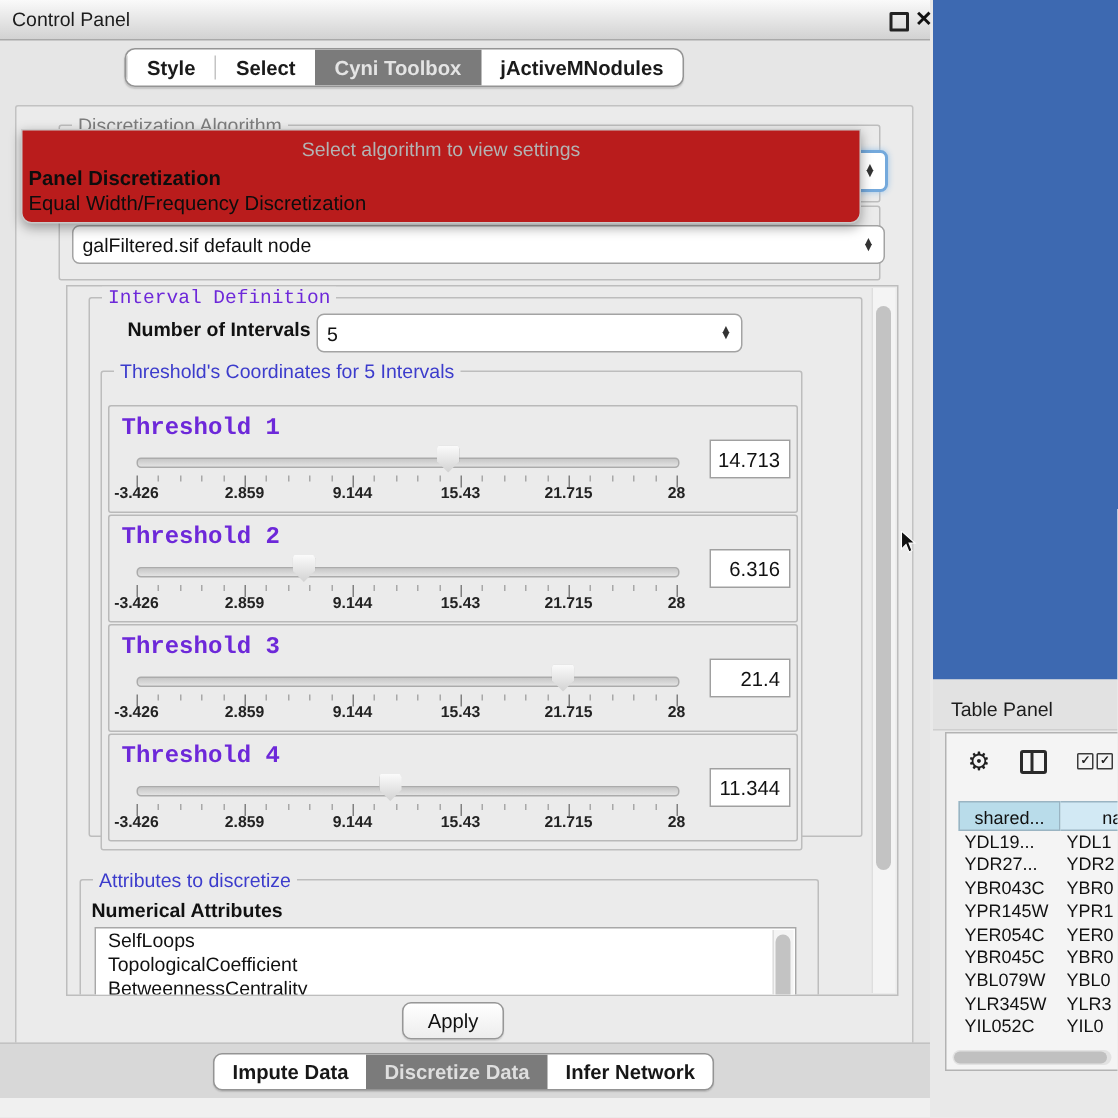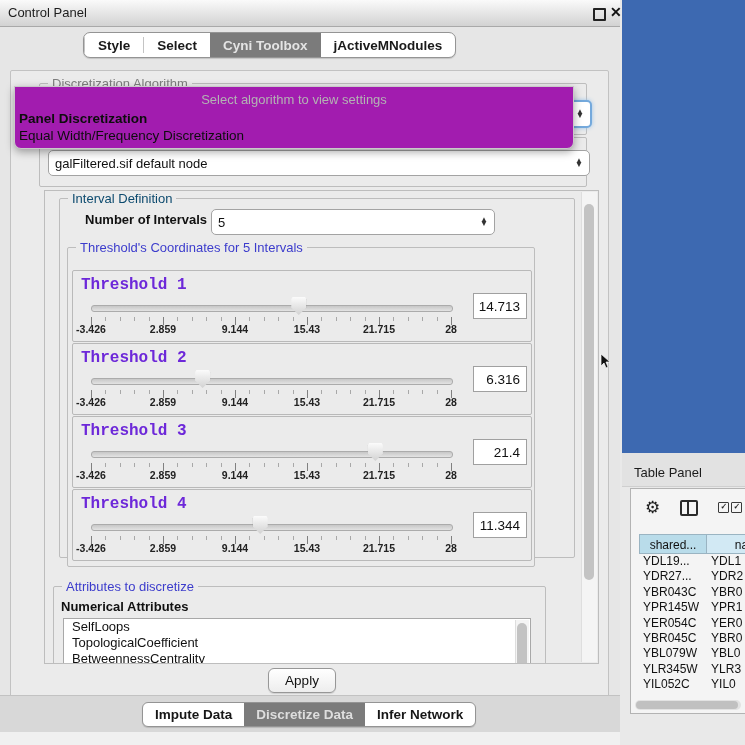--- a/index.html
+++ b/index.html
@@ -23,32 +23,32 @@
   #top-tabs .sep{width:1px;background:#c4c4c4;margin:4px 0;}
   #top-tabs .seg.sel{background:#7b7b7b;color:#e4e4e4;}
   .net-ic{width:13px;height:14px;margin-right:5px;}
   
   #outer-box{left:10px;top:70px;width:597px;height:625px;background:#ebebeb;
     border:1px solid #c2c2c2;border-radius:2px;}
   .group{border:1px solid #bdbdbd;border-radius:2px;}
   .legend{position:absolute;top:-8px;left:8px;background:#ebebeb;padding:0 4px;
     font-size:13px;white-space:nowrap;}
   .legend.gray{color:#7d7d7d;}
-  .legend.green{color:#0c4a6e;}
+  .legend.green{color:#6d28d9;font-family:Liberation Mono, monospace;}
   .legend.blue{color:#3c3ccc;}
   .legend.black{color:#1b1b1b;}
   
   .combo{background:#fff;border:1px solid #a3a3a3;border-radius:5px;
     font-size:13px;color:#111;display:flex;align-items:center;padding:0 6px;}
   .combo .val{flex:1;}
   .spin{display:flex;flex-direction:column;line-height:4px;color:#333;
     font-size:8px;align-items:center;}
   .focus-ring{border:2px solid #74a9dc;box-shadow:0 0 4px #9cc4e8;}
   
-  #algo-popup{left:14px;top:86px;width:558px;background:#a21caf;
+  #algo-popup{left:14px;top:86px;width:558px;background:#b91c1c;
     border:1px solid #c9c9c9;border-radius:0 0 7px 7px;
     box-shadow:0 3px 8px rgba(0,0,0,.35);z-index:20;padding:2px 0 4px 0;}
   #algo-popup .ph{text-align:center;color:#b3b3b3;font-size:13px;padding:3px 0;}
   #algo-popup .it{font-size:13.5px;color:#0d0d0d;padding:1px 4px;}
   #algo-popup .it.b{font-weight:bold;}
   
   #scrollpanel{left:44px;top:190px;width:553px;height:472px;background:#ebebeb;
     border:1px solid #bdbdbd;overflow:hidden;}
   .vscroll-track{position:absolute;right:1px;top:1px;bottom:1px;width:15px;
     background:#f4f4f4;border-left:1px solid #dedede;}

